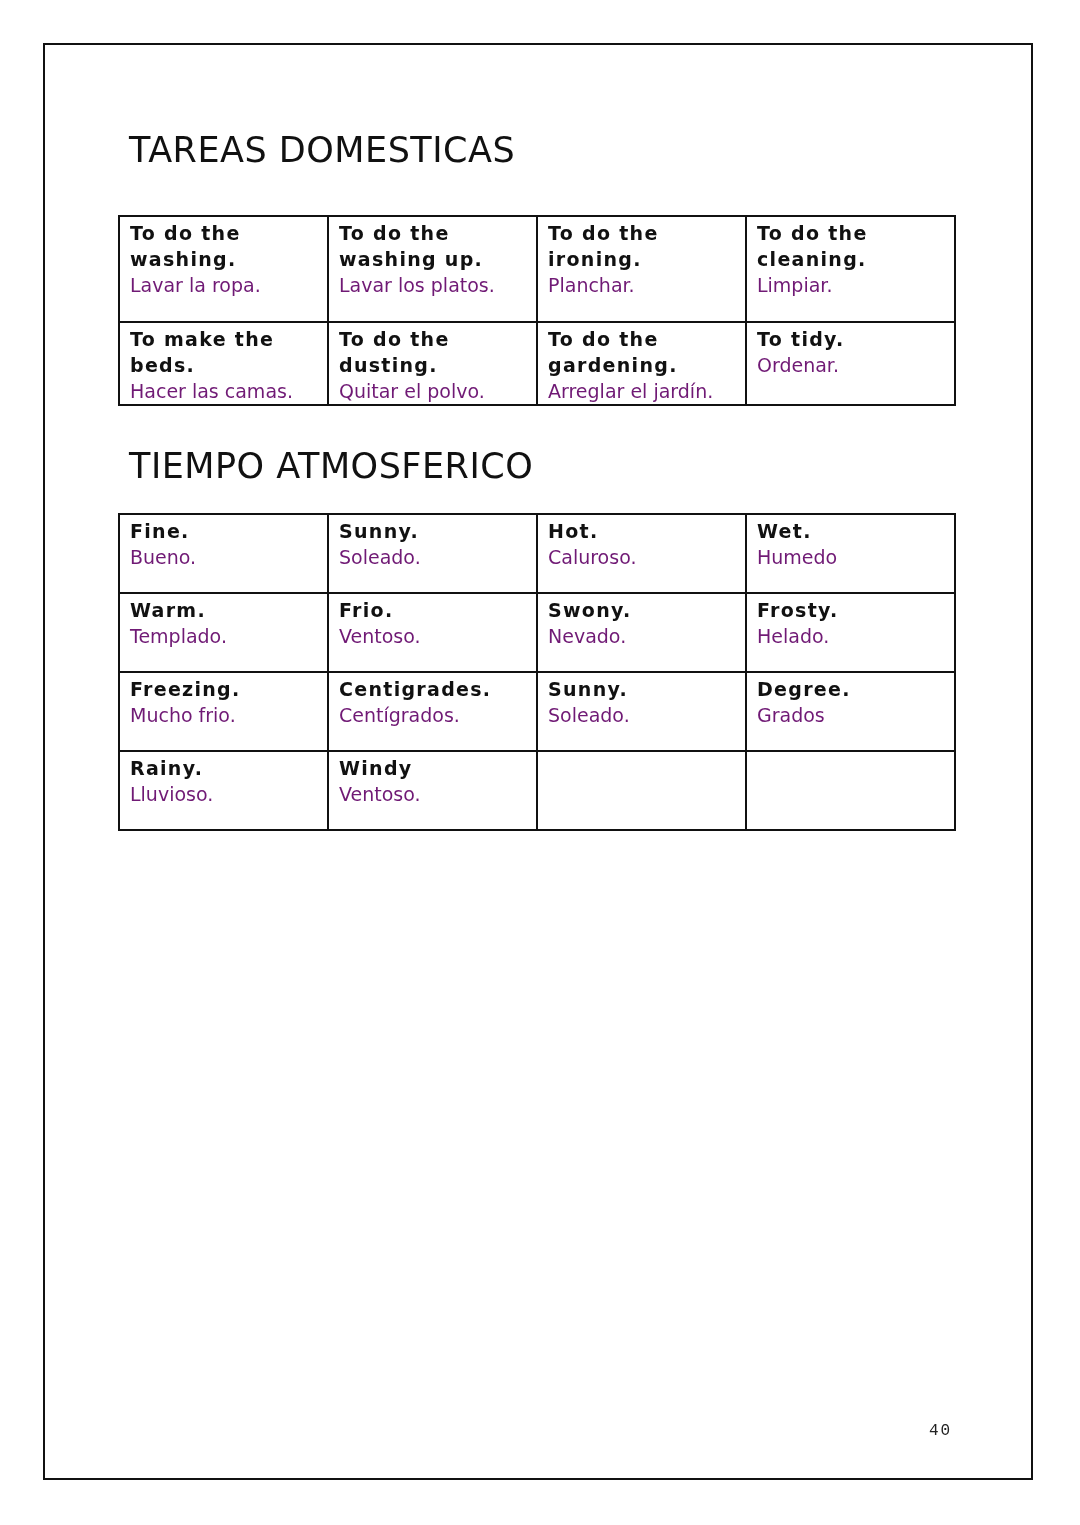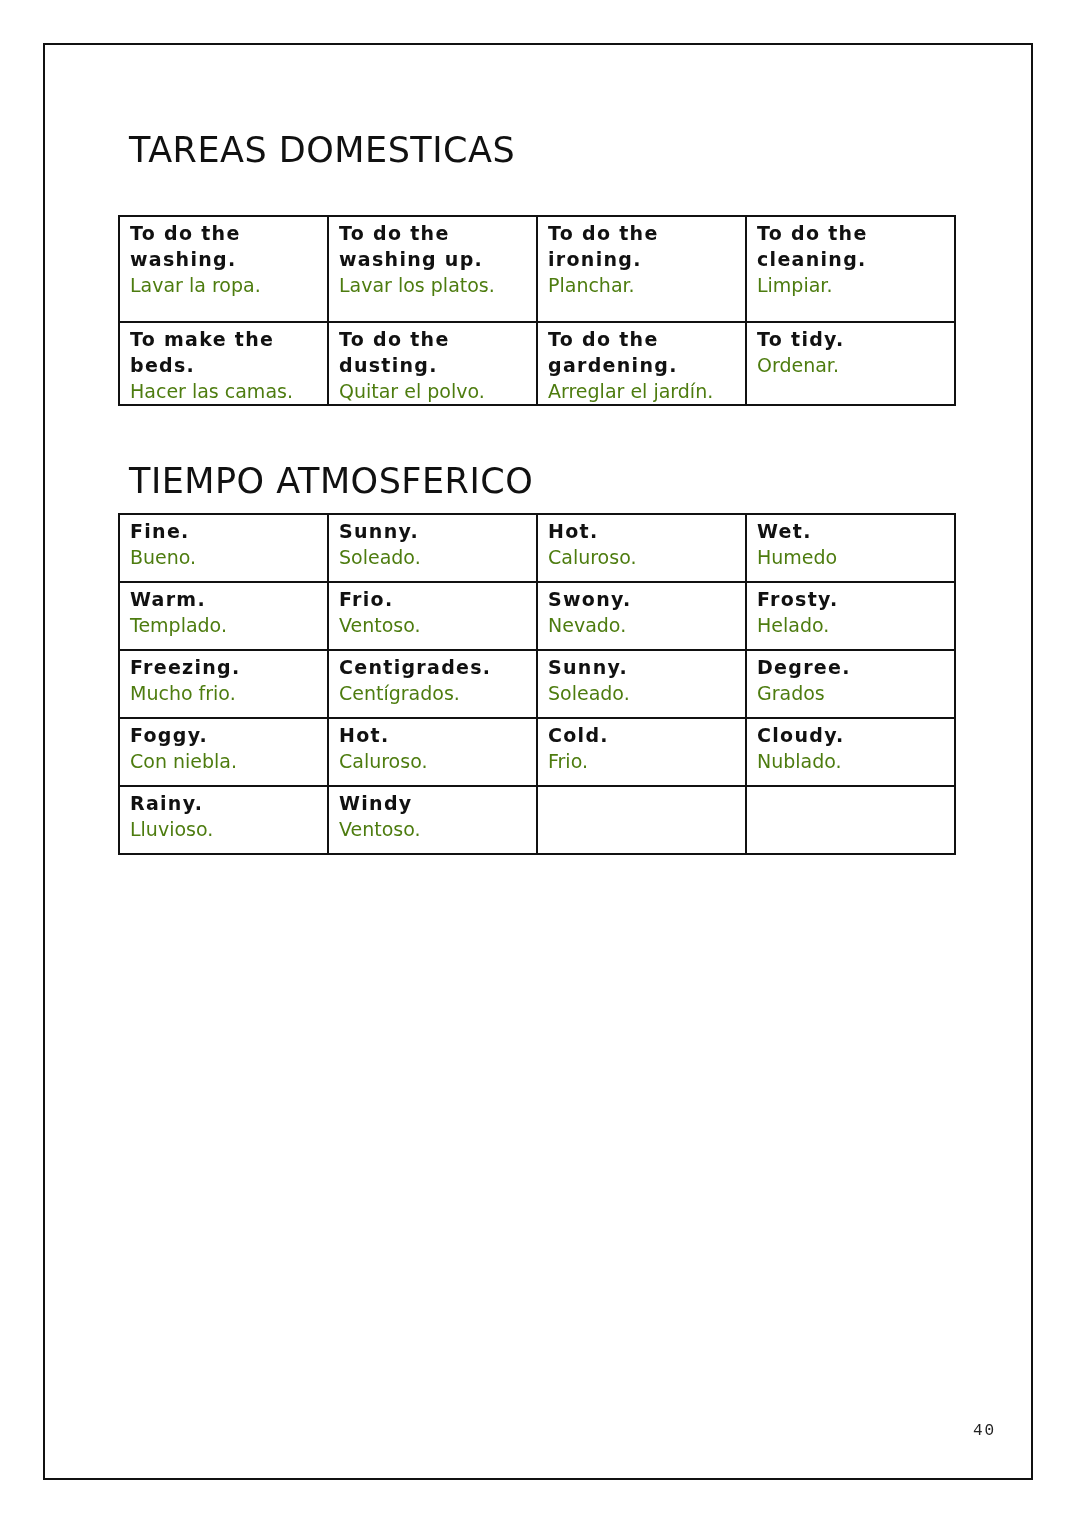--- a/index.html
+++ b/index.html
@@ -1,31 +1,31 @@
 <!DOCTYPE html>
 <html><head>
 <meta charset="utf-8">
 <style>
   html, body { margin:0; padding:0; background:#ffffff; }
   body { width:1080px; height:1525px; position:relative; font-family:"Liberation Sans", sans-serif; color:#111; }
   .page-border { position:absolute; left:43px; top:43px; width:990px; height:1437px; border:2px solid #111; box-sizing:border-box; }
   .heading { position:absolute; left:129px; font-family:"DejaVu Sans", sans-serif; font-weight:normal; font-size:35px; letter-spacing:0.5px; color:#111; margin:0; }
   .h1 { top:130px; }
-  .h2 { top:446px;margin-top:15px; }
+  .h2 { top:446px; }
   table.vocab { position:absolute; left:118px; border-collapse:collapse; table-layout:fixed; }
   table.vocab td { border:2px solid #111; vertical-align:top; padding:3px 25px 0 10px; box-sizing:border-box;margin-left:12px; }
   .t1 { top:215px; width:836px; }
   .t2 { top:513px; width:836px; }
   .t1 td, .t2 td { width:209px; }
   .t1 tr.r1 td { height:106px; }
   .t1 tr.r2 td { height:78px; }
-  .t2 td { height:68px; }
+  .t2 td { height:79px; }
   .en { display:block; font-family:"DejaVu Sans", sans-serif; font-weight:bold; font-size:19px; letter-spacing:1.3px; line-height:26px; }
-  .es { display:block; font-family:"DejaVu Sans", sans-serif; font-size:19px; line-height:26px; color:#4d7c0f; }
-  .page-number { position:absolute; left:973px; top:1422px; font-family:"Liberation Mono", monospace; font-size:16px; letter-spacing:2px; color:#222; }
+  .es { display:block; font-family:"DejaVu Sans", sans-serif; font-size:19px; line-height:26px; color:#701a75; }
+  .page-number { position:absolute; left:929px; top:1422px; font-family:"Liberation Mono", monospace; font-size:16px; letter-spacing:2px; color:#222; }
 </style>
 </head>
 <body>
 
 <div class="page-border"></div>
 
 <h1 class="heading h1">TAREAS DOMESTICAS</h1>
 
 <table class="vocab t1">
   <tbody>
@@ -121,38 +121,20 @@
           <span class="en">Sunny.</span>
           <span class="es">Soleado.</span>
         </td>
     <td>
           <span class="en">Degree.</span>
           <span class="es">Grados</span>
         </td>
   </tr>
   <tr>
     <td>
-          <span class="en">Foggy.</span>
-          <span class="es">Con niebla.</span>
-        </td>
-    <td>
-          <span class="en">Hot.</span>
-          <span class="es">Caluroso.</span>
-        </td>
-    <td>
-          <span class="en">Cold.</span>
-          <span class="es">Frio.</span>
-        </td>
-    <td>
-          <span class="en">Cloudy.</span>
-          <span class="es">Nublado.</span>
-        </td>
-  </tr>
-  <tr>
-    <td>
           <span class="en">Rainy.</span>
           <span class="es">Lluvioso.</span>
         </td>
     <td>
           <span class="en">Windy</span>
           <span class="es">Ventoso.</span>
         </td>
     <td>
           <span class="en"></span>
           <span class="es"></span>

